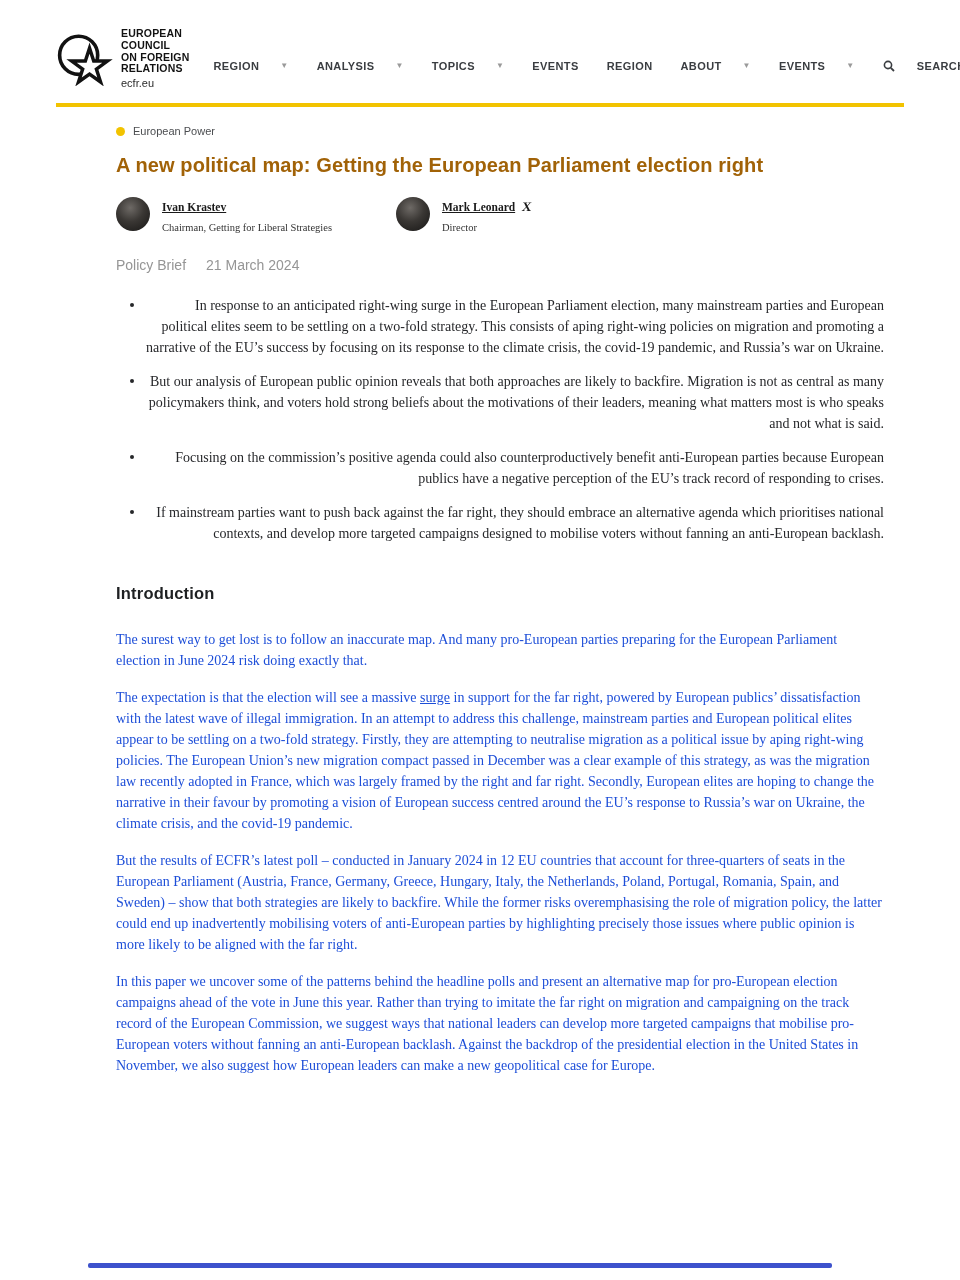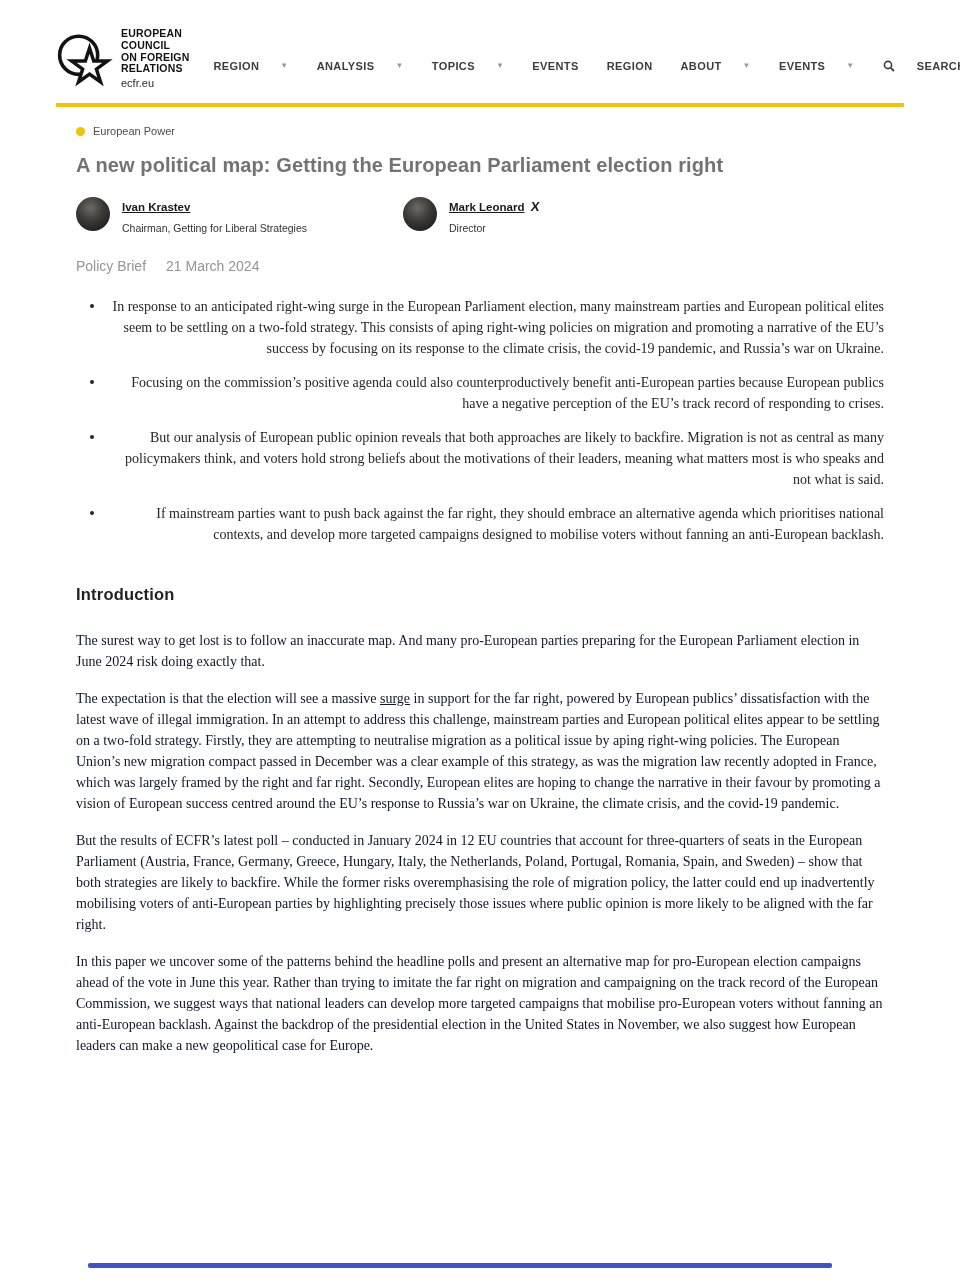--- a/index.html
+++ b/index.html
@@ -37,35 +37,35 @@
   }
   .caret{font-size:8px;color:#9a9a9a;line-height:1;}
   .search-icon{display:inline-block;margin-right:1px;}
 
   .accent-bar{
     margin:14px 56px 0 56px;
     height:4px;background:var(--accent-yellow);
   }
 
   
-  main{padding:0 76px;}
+  main{padding:0 76px;margin-left:40px;}
   .category{
     margin-top:18px;display:flex;align-items:center;gap:8px;
     font-size:11px;color:#4b4d50;cursor:pointer;width:max-content;
   }
   .category .dot{
     width:9px;height:9px;border-radius:50%;
     background:var(--accent-yellow);display:inline-block;
   }
   h1{
     margin-top:17px;
     font-size:20px;font-weight:bold;letter-spacing:.1px;
-    color:#737373;
-  }
-  .authors{margin-top:20px;display:flex;gap:96px;}
+    color:#a16207;
+  }
+  .authors{margin-top:20px;display:flex;gap:64px;font-family:Liberation Serif, serif;}
   .author{display:flex;gap:12px;align-items:flex-start;}
   .avatar{
     width:34px;height:34px;border-radius:50%;flex:0 0 auto;
     background:radial-gradient(circle at 42% 32%, #6e6a66 0%, #3a3734 45%, #161514 100%);
     cursor:pointer;
   }
   .author-name{
     font-size:11.5px;font-weight:bold;color:#1a1a1a;
     text-decoration:underline;cursor:pointer;
   }
@@ -92,21 +92,21 @@
     font-family:"Liberation Serif",serif;
     font-size:14px;line-height:1.5;color:#26272a;
     margin-bottom:13px;padding-left:30px;position:relative;
   }
   ul.summary li::before{
     content:"";position:absolute;left:14px;top:8px;
     width:4px;height:4px;border-radius:50%;background:#26272a;
   }
   .body-par{
     font-family:"Liberation Serif",serif;
-    font-size:14px;line-height:1.5;color:#0f172a;
+    font-size:14px;line-height:1.5;color:#1d4ed8;
     margin-top:16px;
   }
   .first-par{margin-top:26px;}
   .inline-link{
     color:inherit;text-decoration:underline;cursor:pointer;
   }
 
   .bottom-bar{
     position:absolute;left:88px;bottom:12px;
     width:744px;height:5px;border-radius:2px;
@@ -205,22 +205,22 @@
     </div>
 
     <div class="meta">
       <span>Policy Brief</span>
       <span>21 March 2024</span>
     </div>
 
 
     <ul class="summary">
       <li>In response to an anticipated right-wing surge in the European Parliament election, many mainstream parties and European political elites seem to be settling on a two-fold strategy. This consists of aping right-wing policies on migration and promoting a narrative of the EU’s success by focusing on its response to the climate crisis, the covid-19 pandemic, and Russia’s war on Ukraine.</li>
+      <li>But our analysis of European public opinion reveals that both approaches are likely to backfire. Migration is not as central as many policymakers think, and voters hold strong beliefs about the motivations of their leaders, meaning what matters most is who speaks and not what is said.</li>
       <li>Focusing on the commission’s positive agenda could also counterproductively benefit anti-European parties because European publics have a negative perception of the EU’s track record of responding to crises.</li>
-      <li>But our analysis of European public opinion reveals that both approaches are likely to backfire. Migration is not as central as many policymakers think, and voters hold strong beliefs about the motivations of their leaders, meaning what matters most is who speaks and not what is said.</li>
       <li>If mainstream parties want to push back against the far right, they should embrace an alternative agenda which prioritises national contexts, and develop more targeted campaigns designed to mobilise voters without fanning an anti-European backlash.</li>
     </ul>
 
     <h2 class="intro-heading">Introduction</h2>
 
     <p class="body-par first-par">The surest way to get lost is to follow an inaccurate map. And many pro-European parties preparing for the European Parliament election in June 2024 risk doing exactly that.</p>
 
     <p class="body-par"><span>The expectation is that the election will see a massive </span><a href="#" class="inline-link">surge</a><span> in support for the far right, powered by European publics’ dissatisfaction with the latest wave of illegal immigration. In an attempt to address this challenge, mainstream parties and European political elites appear to be settling on a two-fold strategy. Firstly, they are attempting to neutralise migration as a political issue by aping right-wing policies. The European Union’s new migration compact passed in December was a clear example of this strategy, as was the migration law recently adopted in France, which was largely framed by the right and far right. Secondly, European elites are hoping to change the narrative in their favour by promoting a vision of European success centred around the EU’s response to Russia’s war on Ukraine, the climate crisis, and the covid-19 pandemic.</span></p>
 
     <p class="body-par">But the results of ECFR’s latest poll – conducted in January 2024 in 12 EU countries that account for three-quarters of seats in the European Parliament (Austria, France, Germany, Greece, Hungary, Italy, the Netherlands, Poland, Portugal, Romania, Spain, and Sweden) – show that both strategies are likely to backfire. While the former risks overemphasising the role of migration policy, the latter could end up inadvertently mobilising voters of anti-European parties by highlighting precisely those issues where public opinion is more likely to be aligned with the far right.</p>

